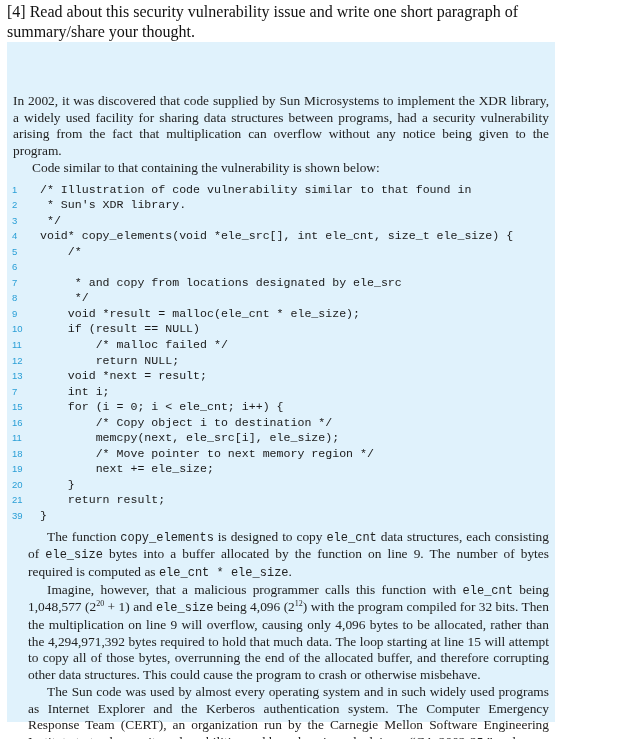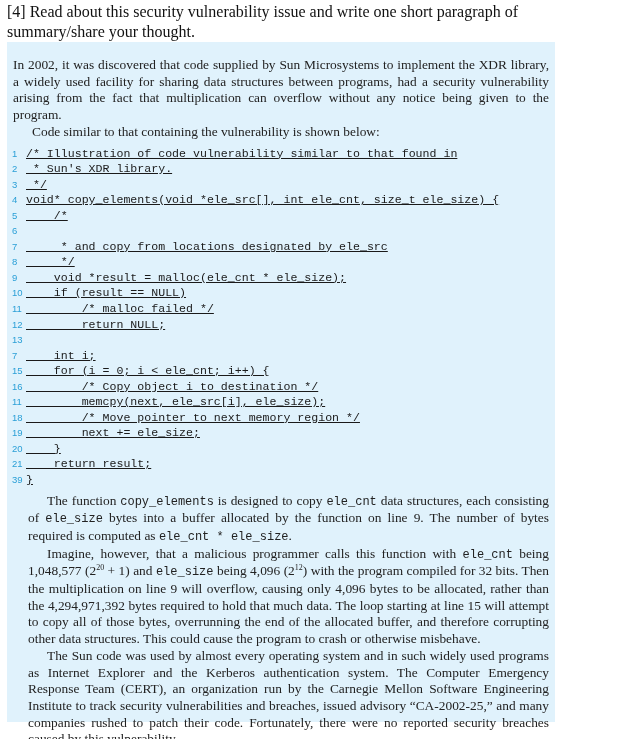--- a/index.html
+++ b/index.html
@@ -10,27 +10,27 @@
   }
   .panel {
     position: absolute; left: 7px; top: 42px; width: 548px; height: 680px;
     background: #e0f2fc;
   }
   .para {
     font-size: 13.4px; line-height: 16.7px; text-align: justify; margin: 0;
     padding: 0 6px 0 6px; color: #222;
   }
   .para.indent { text-indent: 19px; margin-left: 15px; }
-  .para.first { padding-top: 15px; }
+  .para.first { padding-top: 8px; margin-top: 43px; }
   .intro-last { text-indent: 19px; }
   code, .mono { font-family: "Liberation Mono", monospace; font-size: 12px; }
   .code-block { margin-top: 5px; margin-bottom: 5px; }
   .code-line { position: relative; height: 15.55px; font-family: "Liberation Mono", monospace; font-size: 11.6px; line-height: 15.55px; color: #1a1a1a; white-space: pre; }
   .ln { position: absolute; left: 5px; width: 14px; text-align: left; font-family: "Liberation Sans", sans-serif; font-size: 9.5px; color: #2a9fd6; }
-  .src { position: absolute; left: 19px; text-decoration: underline; }
+  .src { position: absolute; left: 33px; }
   sup { font-size: 8px; line-height: 0; }
 </style>
 </head>
 <body>
 
 <div class="question">[4] Read about this security vulnerability issue and write one short paragraph of summary/share your thought.</div>
 
 <div class="panel">
   <p class="para first">In 2002, it was discovered that code supplied by Sun Microsystems to implement the XDR library, a widely used facility for sharing data structures between programs, had a security vulnerability arising from the fact that multiplication can overflow without any notice being given to the program.</p>
   <p class="para intro-last">Code similar to that containing the vulnerability is shown below:</p>
@@ -41,21 +41,21 @@
       <div class="code-line"><span class="ln">3</span><span class="src"> */</span></div>
       <div class="code-line"><span class="ln">4</span><span class="src">void* copy_elements(void *ele_src[], int ele_cnt, size_t ele_size) {</span></div>
       <div class="code-line"><span class="ln">5</span><span class="src">    /*</span></div>
       <div class="code-line"><span class="ln">6</span></div>
       <div class="code-line"><span class="ln">7</span><span class="src">     * and copy from locations designated by ele_src</span></div>
       <div class="code-line"><span class="ln">8</span><span class="src">     */</span></div>
       <div class="code-line"><span class="ln">9</span><span class="src">    void *result = malloc(ele_cnt * ele_size);</span></div>
       <div class="code-line"><span class="ln">10</span><span class="src">    if (result == NULL)</span></div>
       <div class="code-line"><span class="ln">11</span><span class="src">        /* malloc failed */</span></div>
       <div class="code-line"><span class="ln">12</span><span class="src">        return NULL;</span></div>
-      <div class="code-line"><span class="ln">13</span></div>
+      <div class="code-line"><span class="ln">13</span><span class="src">    void *next = result;</span></div>
       <div class="code-line"><span class="ln">7</span><span class="src">    int i;</span></div>
       <div class="code-line"><span class="ln">15</span><span class="src">    for (i = 0; i &lt; ele_cnt; i++) {</span></div>
       <div class="code-line"><span class="ln">16</span><span class="src">        /* Copy object i to destination */</span></div>
       <div class="code-line"><span class="ln">11</span><span class="src">        memcpy(next, ele_src[i], ele_size);</span></div>
       <div class="code-line"><span class="ln">18</span><span class="src">        /* Move pointer to next memory region */</span></div>
       <div class="code-line"><span class="ln">19</span><span class="src">        next += ele_size;</span></div>
       <div class="code-line"><span class="ln">20</span><span class="src">    }</span></div>
       <div class="code-line"><span class="ln">21</span><span class="src">    return result;</span></div>
       <div class="code-line"><span class="ln">39</span><span class="src">}</span></div>
     </div>

